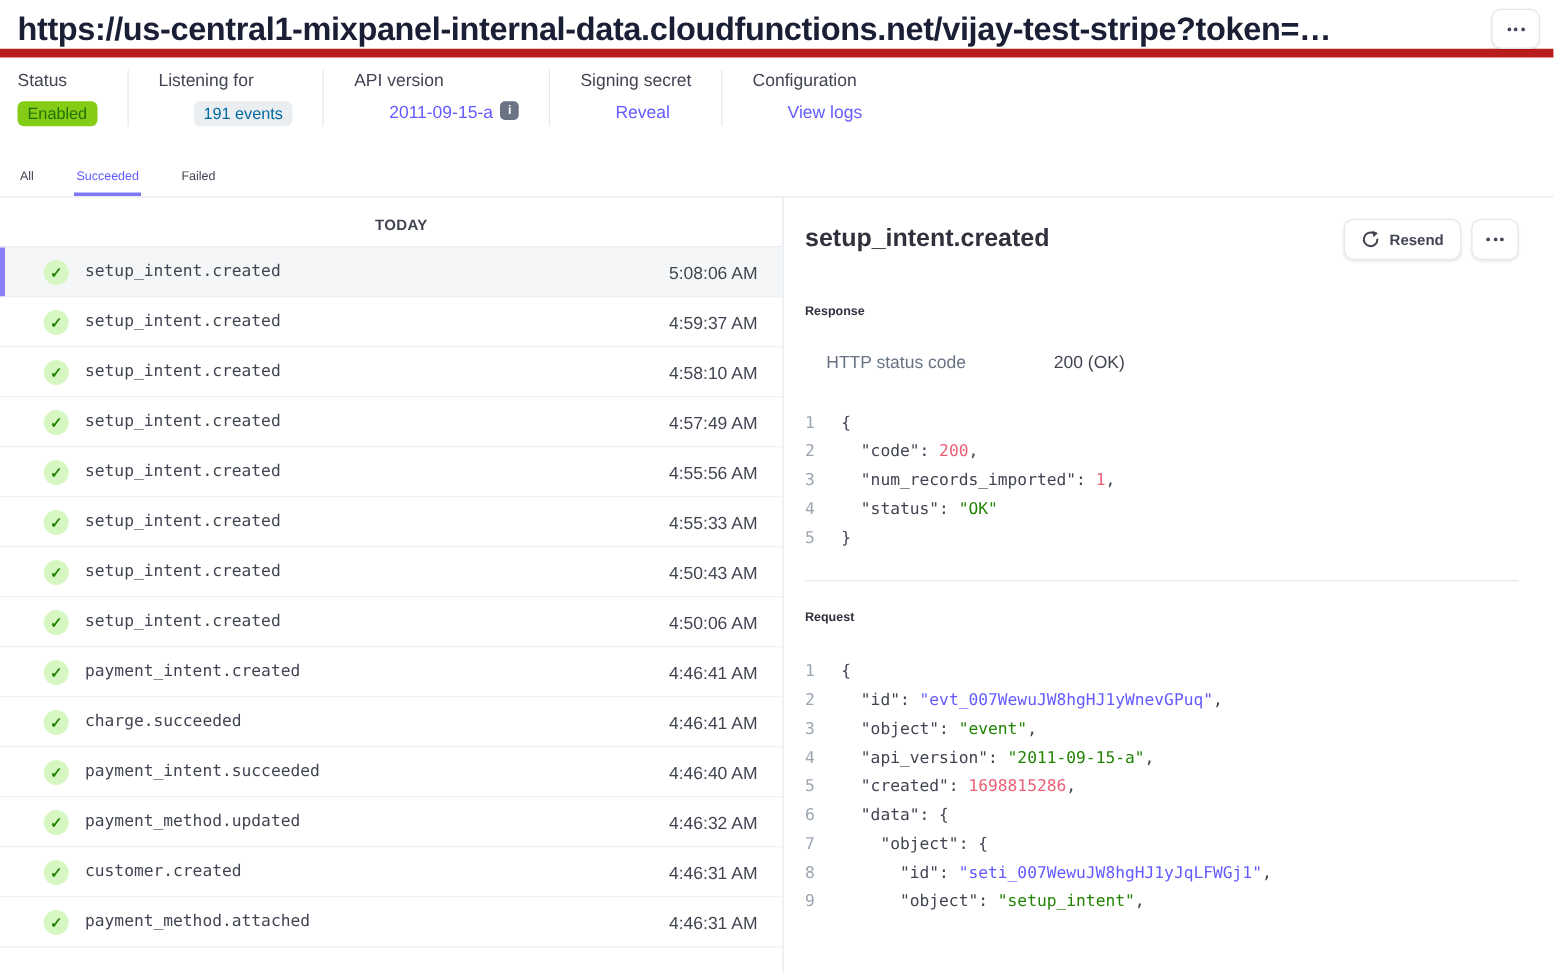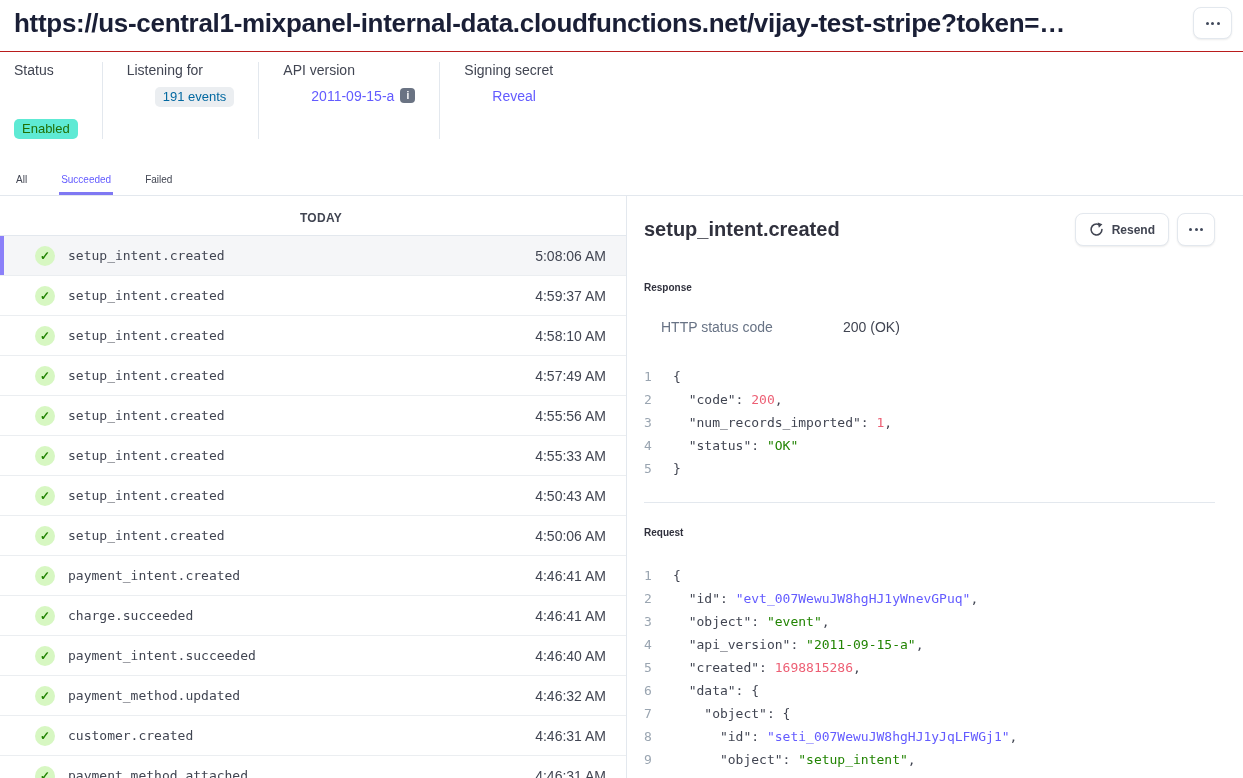--- a/index.html
+++ b/index.html
@@ -7,21 +7,21 @@
   body {
     font-family: "Liberation Sans", sans-serif;
     color: #414552;
     width: 1243px;
     height: 778px;
     overflow: hidden;
   }
   .page { width: 1243px; height: 778px; background: #fff; overflow: hidden; display: flex; flex-direction: column; }
 
   
-  header { position: relative; height: 52px; border-bottom: 1px solid #b91c1c; flex: none; }
+  header { position: relative; height: 46px; border-bottom: 7px solid #b91c1c; flex: none; }
   header h1 {
     font-size: 26px; font-weight: 700; color: #1a1f36; letter-spacing: -0.3px;
     padding: 8px 58px 0 14px; white-space: nowrap; overflow: hidden;
   }
   .icon-btn {
     background: #fff; border: 1px solid #e3e8ee; border-radius: 8px;
     box-shadow: 0 1px 2px rgba(0,0,0,.08); cursor: pointer;
     display: inline-flex; align-items: center; justify-content: center;
   }
   .header-more { position: absolute; right: 11px; top: 7px; width: 39px; height: 32px; }
@@ -31,21 +31,21 @@
   
   .status-bar { display: flex; padding: 10px 14px 0; flex: none; }
   .status-section { padding: 0 24px; }
   .status-section:first-child { padding-left: 0; }
   .status-section + .status-section { border-left: 1px solid #e3e8ee; }
   .status-label { font-size: 14px; color: #414552; margin-bottom: 9px; }
   .badge {
     display: inline-block; font-size: 13px; font-weight: 500;
     padding: 2px 8px 3px; border-radius: 5px;
   }
-  .badge-green { background: #5eead4; color: #217005; margin-top: 32px; }
+  .badge-green { background: #84cc16; color: #217005; }
   .badge-gray { background: #ebeef1; color: #0369a1; margin-left: 28px; }
   .status-link { font-size: 14px; font-weight: 500; color: #635bff; cursor: pointer; display: inline-flex; align-items: flex-start; gap: 6px; margin-left: 28px; }
   .info-icon {
     display: inline-flex; align-items: center; justify-content: center;
     width: 15px; height: 15px; border-radius: 4px; background: #6a7383;
     color: #fff; font-size: 10px; font-weight: 700; font-style: normal; cursor: pointer;
   }
 
   
   .tabs { display: flex; gap: 30px; padding: 0 14px; margin-top: 33px; border-bottom: 1px solid #e3e8ee; flex: none; }
@@ -114,20 +114,21 @@
           <i></i>
         </span>
     </button>
   </header>
 
   <div class="status-bar">
       <div class="status-section"><div class="status-label">Status</div><span class="badge badge-green">Enabled</span></div>
       <div class="status-section"><div class="status-label">Listening for</div><span class="badge badge-gray">191 events</span></div>
       <div class="status-section"><div class="status-label">API version</div><span class="status-link">2011-09-15-a<i class="info-icon">i</i></span></div>
       <div class="status-section"><div class="status-label">Signing secret</div><span class="status-link">Reveal</span></div>
+      <div class="status-section"><div class="status-label">Configuration</div><span class="status-link">View logs</span></div>
     </div>
 
   <nav class="tabs">
       <div class="tab">All</div>
       <div class="tab active">Succeeded</div>
       <div class="tab">Failed</div>
     </nav>
 
   <div class="main">
 

